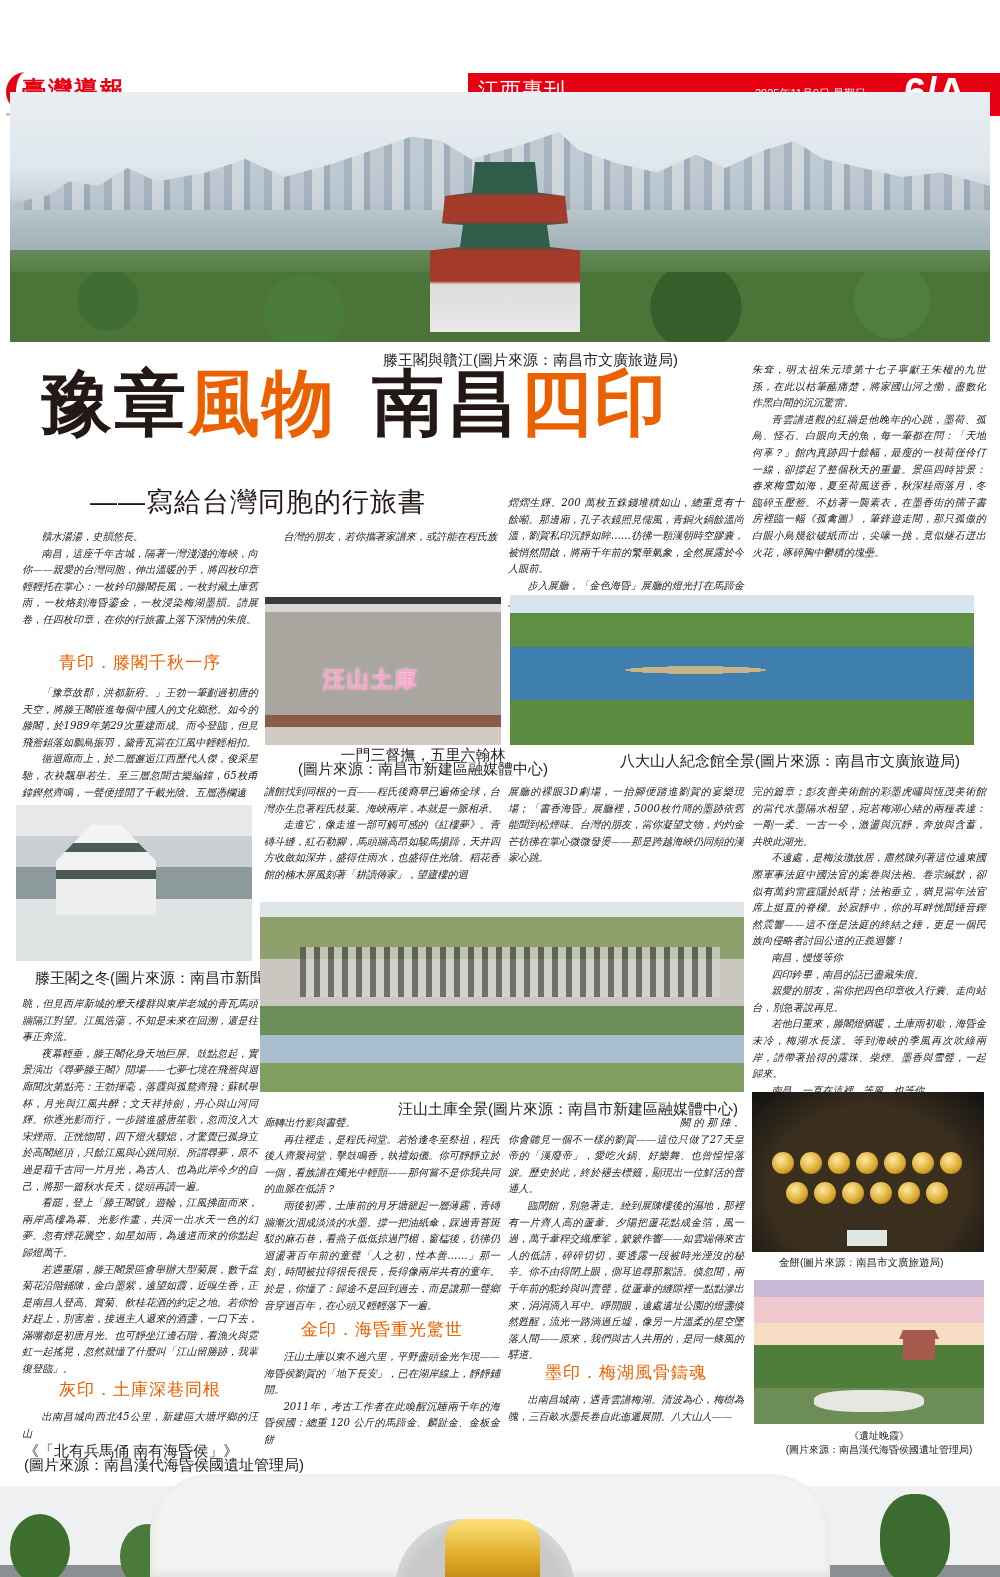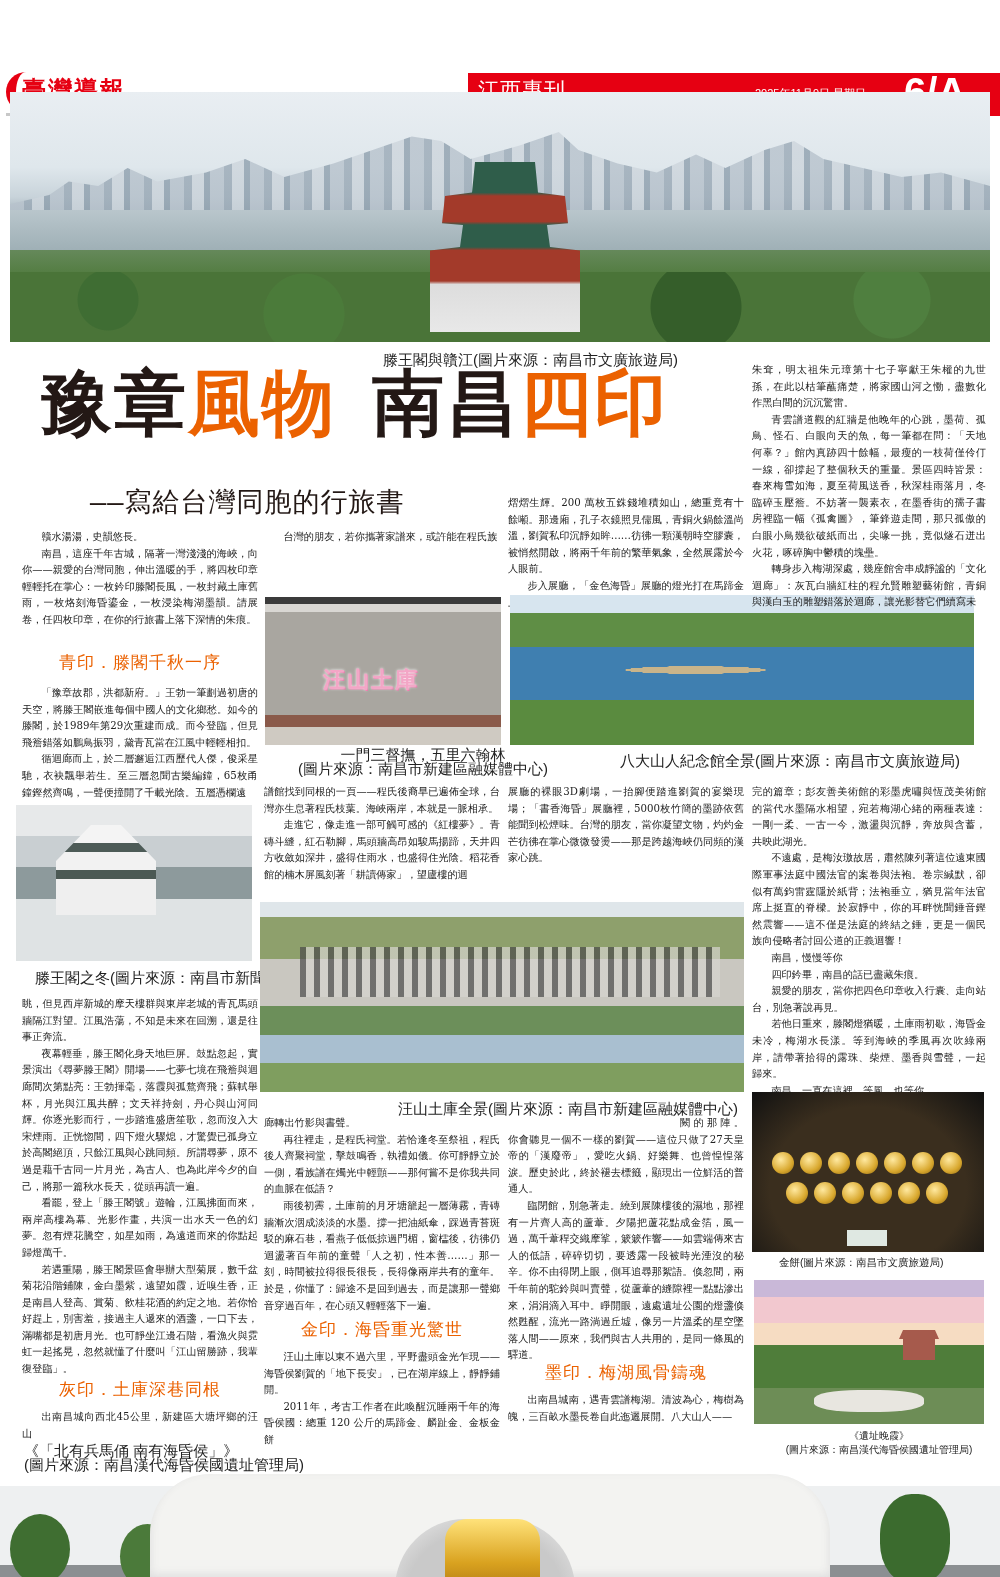--- a/index.html
+++ b/index.html
@@ -27,24 +27,24 @@
   .hero .pavilion { position: absolute; left: 420px; top: 70px; width: 150px; height: 170px;
     background: linear-gradient(180deg,#2f5d4a 0%,#2f5d4a 18%,#a33a2a 20%,#a33a2a 35%,#2f5d4a 37%,#2f5d4a 50%,#a33a2a 52%,#a33a2a 70%,#ddd 72%,#e8e8e8 100%);
     clip-path: polygon(30% 0,70% 0,72% 18%,90% 20%,92% 36%,78% 37%,80% 50%,100% 52%,100% 100%,0 100%,0 52%,20% 50%,22% 37%,8% 36%,10% 20%,28% 18%); }
   .hero .trees { position: absolute; left: 0; top: 180px; width: 980px; height: 70px; background: radial-gradient(circle at 10% 40%, #3f6d33 0 30px, transparent 31px), radial-gradient(circle at 30% 60%, #4b7b3a 0 40px, transparent 41px), radial-gradient(circle at 70% 50%, #355e2a 0 45px, transparent 46px), radial-gradient(circle at 90% 40%, #4f7f3f 0 38px, transparent 39px), #4a7438; }
 
   .cap { font-family: "Liberation Sans", sans-serif; font-size: 15px; color: #222; }
 
   
   .headline { left: 40px; top: 335px; font-family: "Liberation Sans", sans-serif; font-size: 72px; font-weight: 900; letter-spacing: 2px; color: #231815; line-height: 1; white-space: nowrap; }
   .headline .o { color: #eb6100; }
-  .subhead { left: 90px; top: 452px; font-family: Liberation Mono, monospace; font-size: 27px; color: #231815; letter-spacing: 1px; }
-
-  
-  .col { font-size: 10.2px; line-height: 16.6px; color: #222; text-align: justify; }
+  .subhead { left: 90px; top: 452px; font-family: Liberation Sans, sans-serif; font-size: 27px; color: #231815; letter-spacing: 1px; }
+
+  
+  .col { font-size: 10.2px; line-height: 16.6px; color: #222; text-align: justify; font-style: italic; }
   .col p { text-indent: 1.9em; }
   .col p.noind { text-indent: 0; }
   .sect { font-family: "Liberation Sans", sans-serif; font-size: 17px; color: #eb6100; text-align: center; letter-spacing: 1px; }
 
   
   .img { overflow: hidden; }
   .img-wangshan { background: linear-gradient(180deg,#3b3b3b 0 5%,#d9d7d3 5% 10%,#a9a6a0 10% 80%,#8a5a4a 80% 88%,#cfcac2 88% 100%); }
   .img-wangshan .sign { position: absolute; left: 58px; top: 68px; font-family: Liberation Serif, serif; font-size: 22px; font-weight: bold; color: #f3a6c6; text-shadow: 0 0 3px #fff, 1px 1px 0 #e66aa0; letter-spacing: 2px; }
   .img-bada { background: linear-gradient(180deg,#d7e5ef 0 12%,#5f8e45 12% 35%,#3f7fb0 35% 70%,#5a8b3f 70% 100%); }
   .img-bada .shore { position:absolute; left:0; top:60px; width:100%; height:30px; background: radial-gradient(ellipse at 40% 50%, #c9b48a 0 70px, transparent 71px); }
@@ -142,21 +142,20 @@
   <div class="shore"></div>
 </div>
 <div class="abs cap" style="left:620px; top:720px;">八大山人紀念館全景(圖片來源：南昌市文廣旅遊局)</div>
 <div class="abs col" style="left:508px; top:752px; width:236px;">
   <p class="noind">展廳的裸眼3D劇場，一抬腳便踏進劉賀的宴樂現場；「書香海昏」展廳裡，5000枚竹簡的墨跡依舊能聞到松煙味。台灣的朋友，當你凝望文物，灼灼金芒彷彿在掌心微微發燙——那是跨越海峽仍同頻的漢家心跳。</p>
 </div>
 
 <div class="abs col" style="left:752px; top:330px; width:234px;">
   <p class="noind">朱耷，明太祖朱元璋第十七子寧獻王朱權的九世孫，在此以枯筆蘸痛楚，將家國山河之慟，盡數化作黑白間的沉沉驚雷。</p>
   <p>青雲譜道觀的紅牆是他晚年的心跳，墨荷、孤鳥、怪石、白眼向天的魚，每一筆都在問：「天地何辜？」館內真跡四十餘幅，最瘦的一枝荷僅伶仃一線，卻撐起了整個秋天的重量。景區四時皆景：春來梅雪如海，夏至荷風送香，秋深桂雨落月，冬臨碎玉壓簷。不妨著一襲素衣，在墨香街的孺子書房裡臨一幅《孤禽圖》，筆鋒遊走間，那只孤傲的白眼小鳥幾欲破紙而出，尖喙一挑，竟似燧石迸出火花，啄碎胸中鬱積的塊壘。</p>
-  <p>轉身步入梅湖深處，幾座館舍串成靜謐的「文化迴廊」：灰瓦白牆紅柱的程允賢雕塑藝術館，青銅與漢白玉的雕塑錯落於迴廊，讓光影替它們續寫未</p>
 </div>
 <div class="abs col" style="left:752px; top:752px; width:234px;">
   <p class="noind">完的篇章；彭友善美術館的彩墨虎嘯與恆茂美術館的當代水墨隔水相望，宛若梅湖心緒的兩種表達：一剛一柔、一古一今，激盪與沉靜，奔放與含蓄，共映此湖光。</p>
   <p>不遠處，是梅汝璈故居，肅然陳列著這位遠東國際軍事法庭中國法官的案卷與法袍。卷宗緘默，卻似有萬鈞雷霆隱於紙背；法袍垂立，猶見當年法官席上挺直的脊樑。於寂靜中，你的耳畔恍聞錘音鏗然震響——這不僅是法庭的終結之錘，更是一個民族向侵略者討回公道的正義迴響！</p>
   <p>南昌，慢慢等你</p>
   <p>四印鈐畢，南昌的話已盡藏朱痕。</p>
   <p>親愛的朋友，當你把四色印章收入行囊、走向站台，別急著說再見。</p>
   <p>若他日重來，滕閣燈猶暖，土庫雨初歇，海昏金未冷，梅湖水長漾。等到海峽的季風再次吹綠兩岸，請帶著拾得的露珠、柴煙、墨香與雪聲，一起歸來。</p>
   <p>南昌，一直在這裡。等風，也等你。</p>
 </div>

